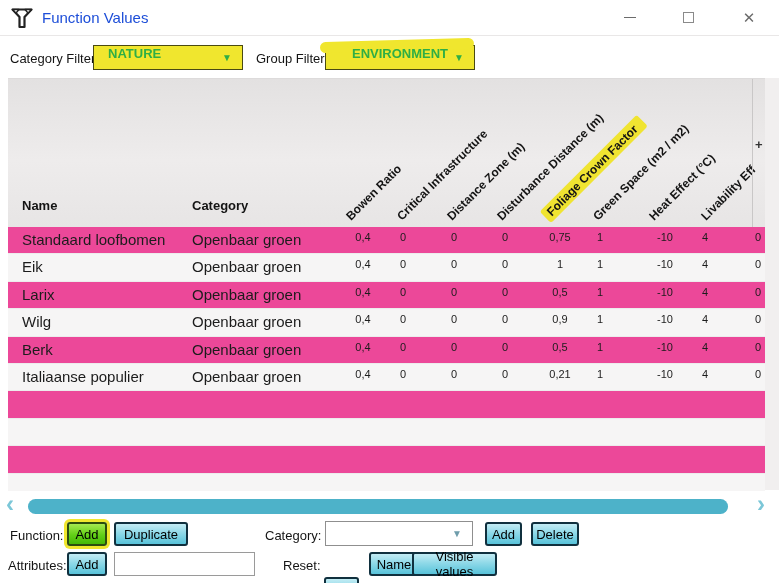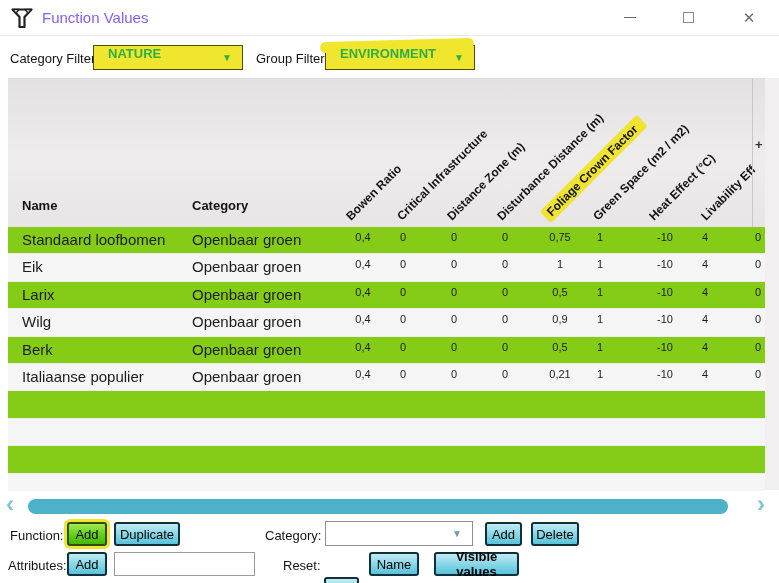--- a/index.html
+++ b/index.html
@@ -3,53 +3,53 @@
 <meta charset="utf-8">
 <style>
   * { margin:0; padding:0; box-sizing:border-box; }
   html,body { background:#ffffff; }
   body { font-family:"Liberation Sans", sans-serif; }
   #app { position:relative; width:779px; height:583px; background:#fff; overflow:hidden; outline:1px solid #d6d4d4; }
 
   
   .titlebar { position:absolute; left:0; top:0; width:779px; height:36px; background:#fff; border-bottom:1px solid #e9e7e7; }
   .app-icon { position:absolute; left:10px; top:6px; width:24px; height:24px; }
-  .title-text { position:absolute; left:42px; top:9px; font-size:15px; color:#8b5cf6; }
+  .title-text { position:absolute; left:42px; top:9px; font-size:15px; color:#1d4ed8; }
   .winbtn { position:absolute; top:0; width:46px; height:35px; display:flex; align-items:center; justify-content:center; cursor:default; }
   .winbtn.min { left:607px; } .winbtn.max { left:665px; } .winbtn.close { left:726px; }
   .glyph-min { width:12px; height:0; border-top:1px solid #6b6b6b; }
   .glyph-max { width:11px; height:11px; border:1px solid #8a8a8a; }
   .glyph-close { font-size:15px; color:#6b6b6b; line-height:1; }
 
   
   .lbl { position:absolute; font-size:13px; color:#141414; white-space:nowrap; }
   .combo { position:absolute; height:25px; background:#fff; border:1px solid #5a5a5a; display:flex; align-items:flex-start; }
   .combo .cval { font-size:13px; font-weight:bold; padding-left:14px; white-space:nowrap; }
   .combo .arrow { position:absolute; right:10px; top:7px; font-size:10px; line-height:1; }
   .combo.yellow { background:#f0e62e; border:1px solid #4a4a12; }
   .combo.yellow .cval { color:#2fae45; }
   .combo.yellow .arrow { color:#2fae45; }
   .combo.marker::before { content:""; position:absolute; left:-6px; top:-6px; width:104%; height:11px;
       background:#f0e62e; border-radius:6px; transform:rotate(-1.6deg); z-index:-1; }
   #filter-category { left:93px; top:45px; width:150px; }
-  #filter-group { left:325px; top:45px; width:150px; z-index:1; }
+  #filter-group { left:325px; top:45px; width:150px; z-index:1;padding-left:12px; }
 
   
   .table-wrap { position:absolute; left:8px; top:78px; width:757px; height:412px; background:#fff; border-top:1px solid #dddbdb; }
   .thead { position:absolute; left:0; top:0; width:757px; height:148px; overflow:hidden;
       background:linear-gradient(180deg,#e3e1e1 0%, #eeecec 55%, #e7e5e5 100%); }
   .fixed-h { position:absolute; bottom:14px; font-size:13px; font-weight:bold; color:#141414; }
   .rot-h { position:absolute; bottom:4px; transform:rotate(-45deg); transform-origin:0 100%;
       font-size:12px; font-weight:bold; color:#141414; white-space:nowrap; }
   .rot-h.hl { background:#f0e431; padding:1px 9px 1px 5px; border-radius:3px; }
   .col-divider { position:absolute; top:0; bottom:0; width:0; border-left:1px solid #c9c7c7; }
   .add-col { position:absolute; font-size:13px; font-weight:bold; color:#333; cursor:pointer; }
 
   .tbody { position:absolute; left:0; top:148px; width:757px; height:264px; overflow:hidden; }
-  .trow { position:relative; width:757px; height:27.4px; background:#84cc16; border-bottom:1px solid #ececec; }
+  .trow { position:relative; width:757px; height:27.4px; background:#ec4899; border-bottom:1px solid #ececec; }
   .trow.even { background:#f6f5f5; }
   .cell { position:absolute; top:4px; font-size:15px; color:#1c1c1c; white-space:nowrap; }
   .cell.name { left:14px; }
   .cell.cat { left:184px; }
   .vcell { position:absolute; top:4px; width:44px; text-align:center; font-size:11px; color:#1c1c1c; }
   .v0{left:333px}.v1{left:373px}.v2{left:424px}.v3{left:475px}.v4{left:530px}
   .v5{left:570px}.v6{left:635px}.v7{left:675px}.v8{left:728px}
 
   .vscroll-track { position:absolute; left:765px; top:78px; width:14px; height:412px; background:#f1efef; }
 
@@ -209,30 +209,30 @@
   <div class="vscroll-track"></div>
 
   <div class="hscroll">
     <div class="hs-arrow left">‹</div>
     <div class="hs-thumb"></div>
     <div class="hs-arrow right">›</div>
   </div>
 
   <div class="lbl" style="left:10px; top:528px;">Function:</div>
   <button class="btn green" style="left:67px; top:522px; width:40px;">Add</button>
-  <button class="btn" style="left:114px; top:522px; width:66px;">Duplicate</button>
+  <button class="btn" style="left:114px; top:522px; width:74px;">Duplicate</button>
   <div class="lbl" style="left:265px; top:528px;">Category:</div>
   <div class="combo plain" style="left:325px; top:521px; width:148px;">
     <span class="cval"></span>
     <span class="arrow">▼</span>
   </div>
   <button class="btn" style="left:485px; top:522px; width:37px;">Add</button>
   <button class="btn" style="left:531px; top:522px; width:48px;">Delete</button>
 
   <div class="lbl" style="left:8px; top:558px;">Attributes:</div>
   <button class="btn" style="left:67px; top:552px; width:40px;">Add</button>
   <input class="txtfield" style="left: 114px; top: 552px; width: 141px;" value="">
   <div class="lbl" style="left:283px; top:558px;">Reset:</div>
   <button class="btn" style="left:324px; top:552px; width:35px;margin-top:25px;">Cell</button>
   <button class="btn" style="left:369px; top:552px; width:50px;">Name</button>
-  <button class="btn" style="left:434px; top:552px; width:85px;font-weight:bold;">Visible values</button>
+  <button class="btn" style="left:412px; top:552px; width:85px;">Visible values</button>
 
 </div>
 
 </body></html>

